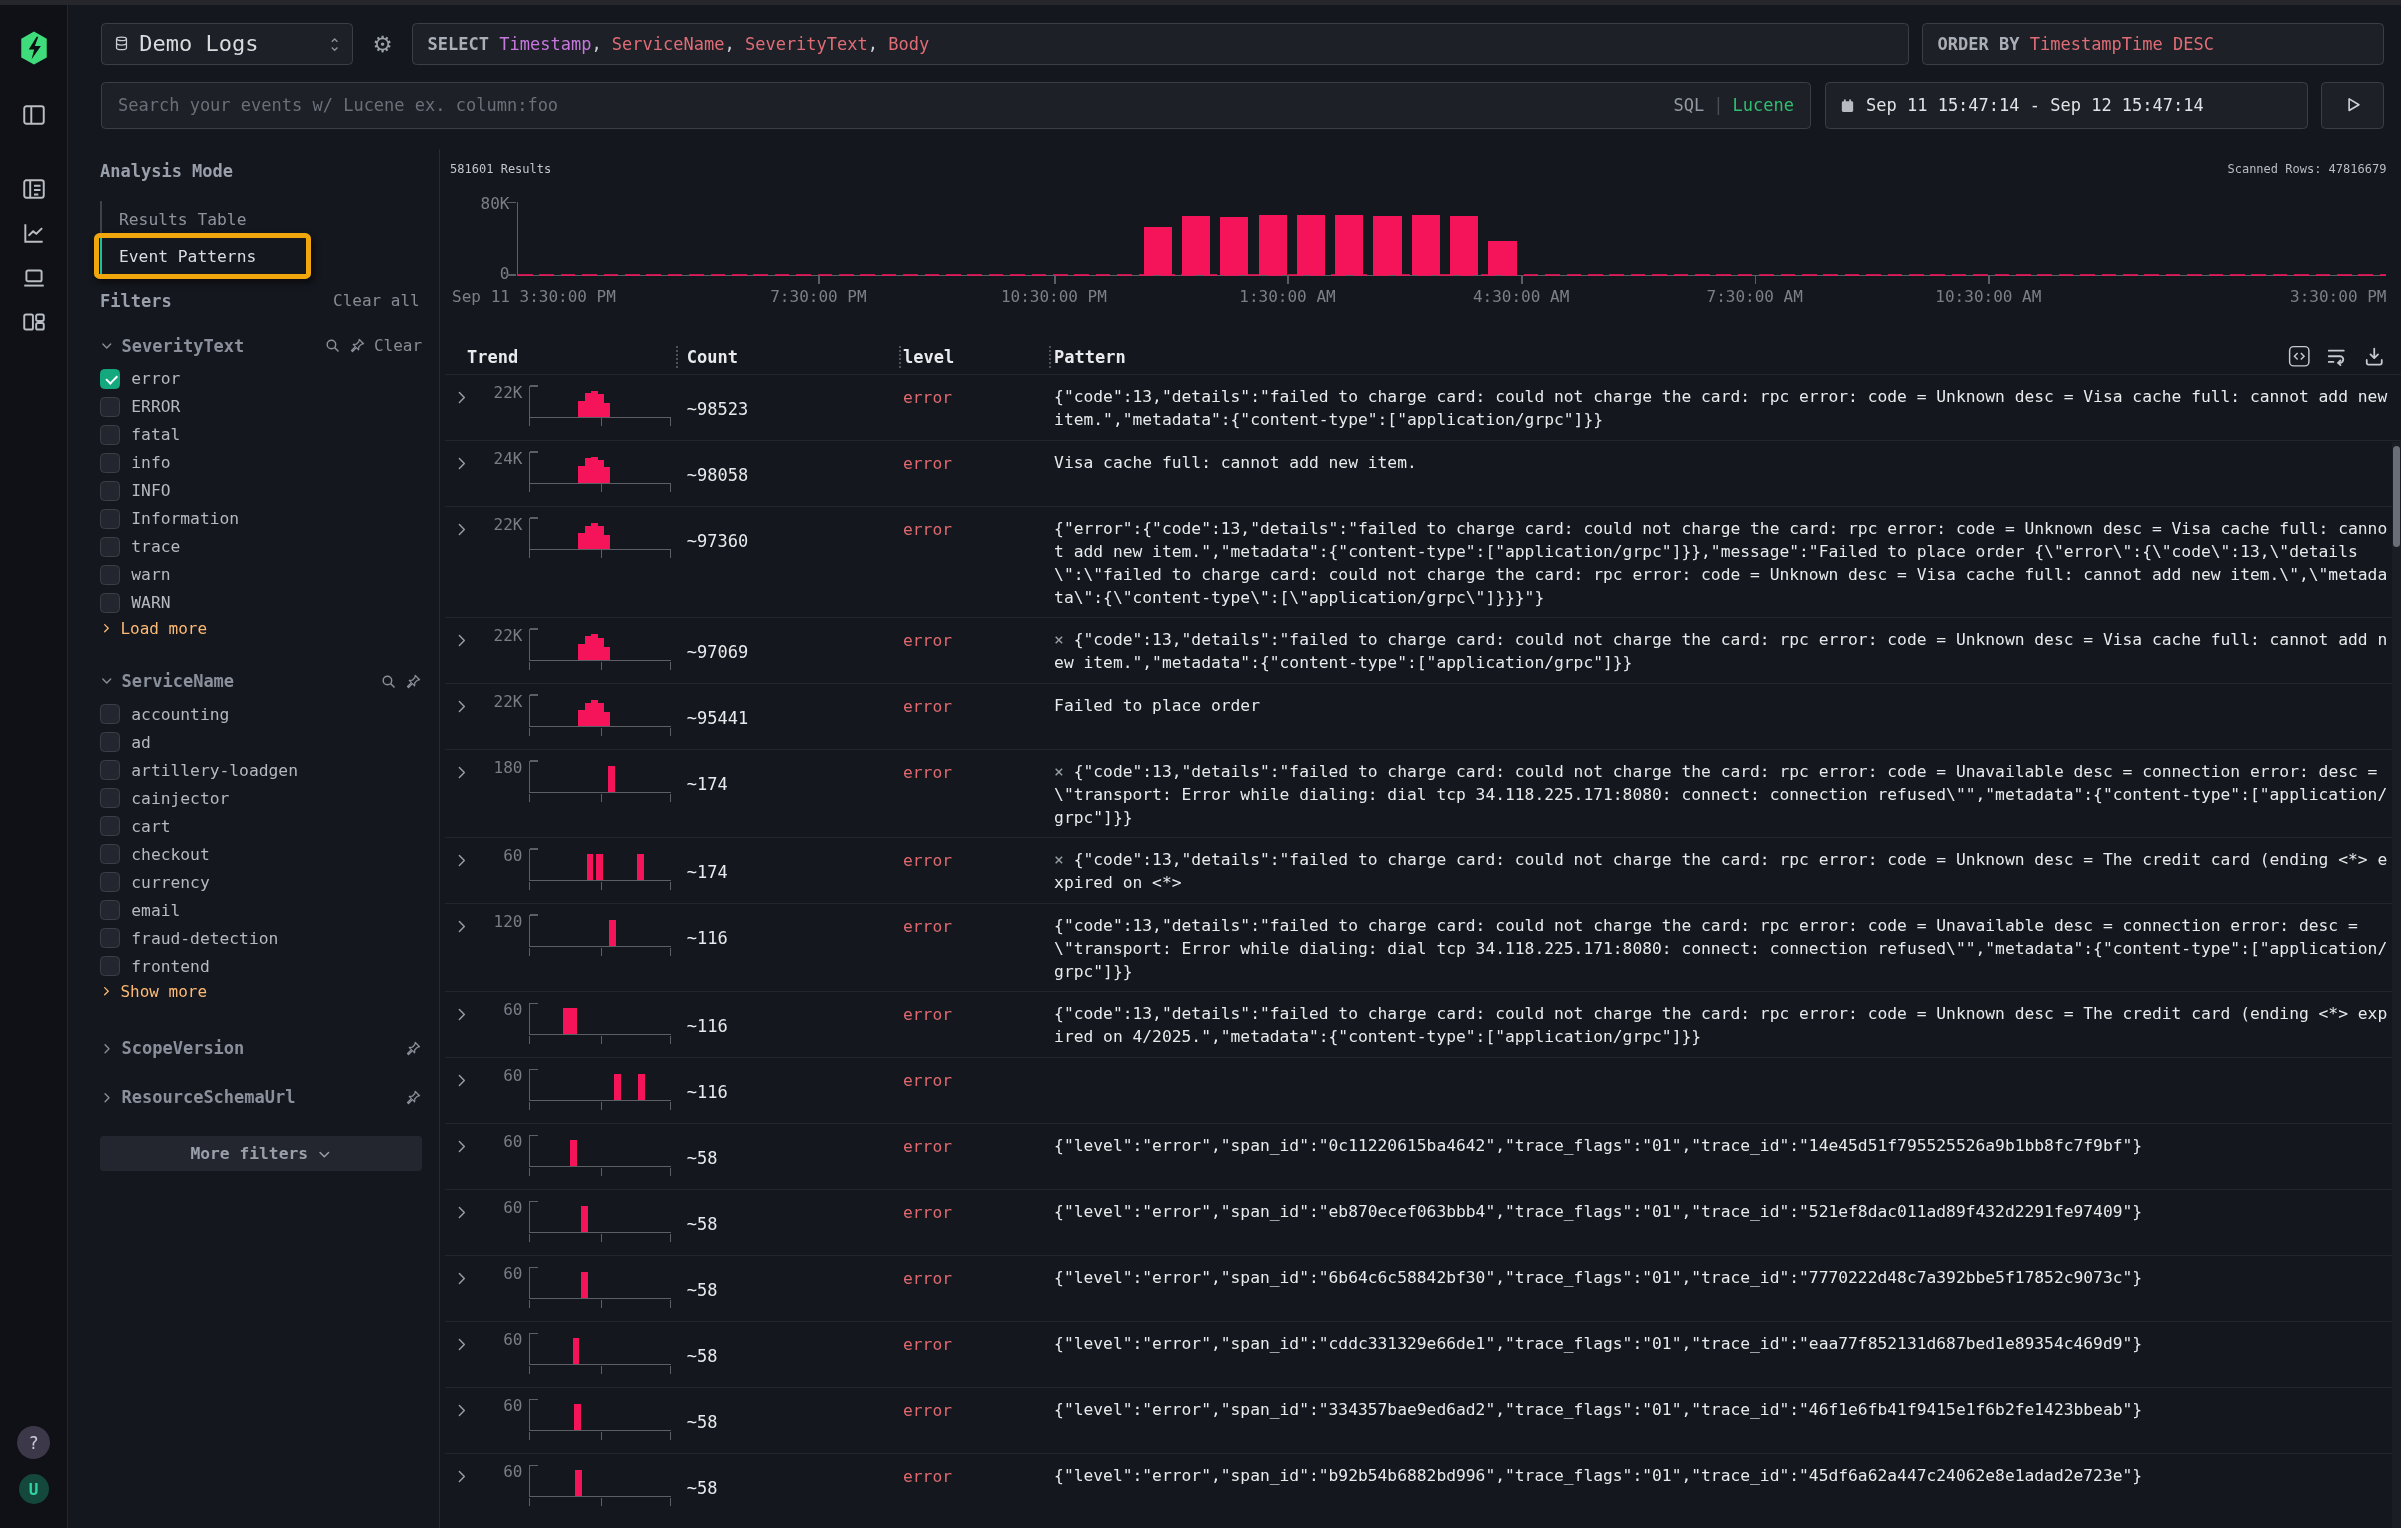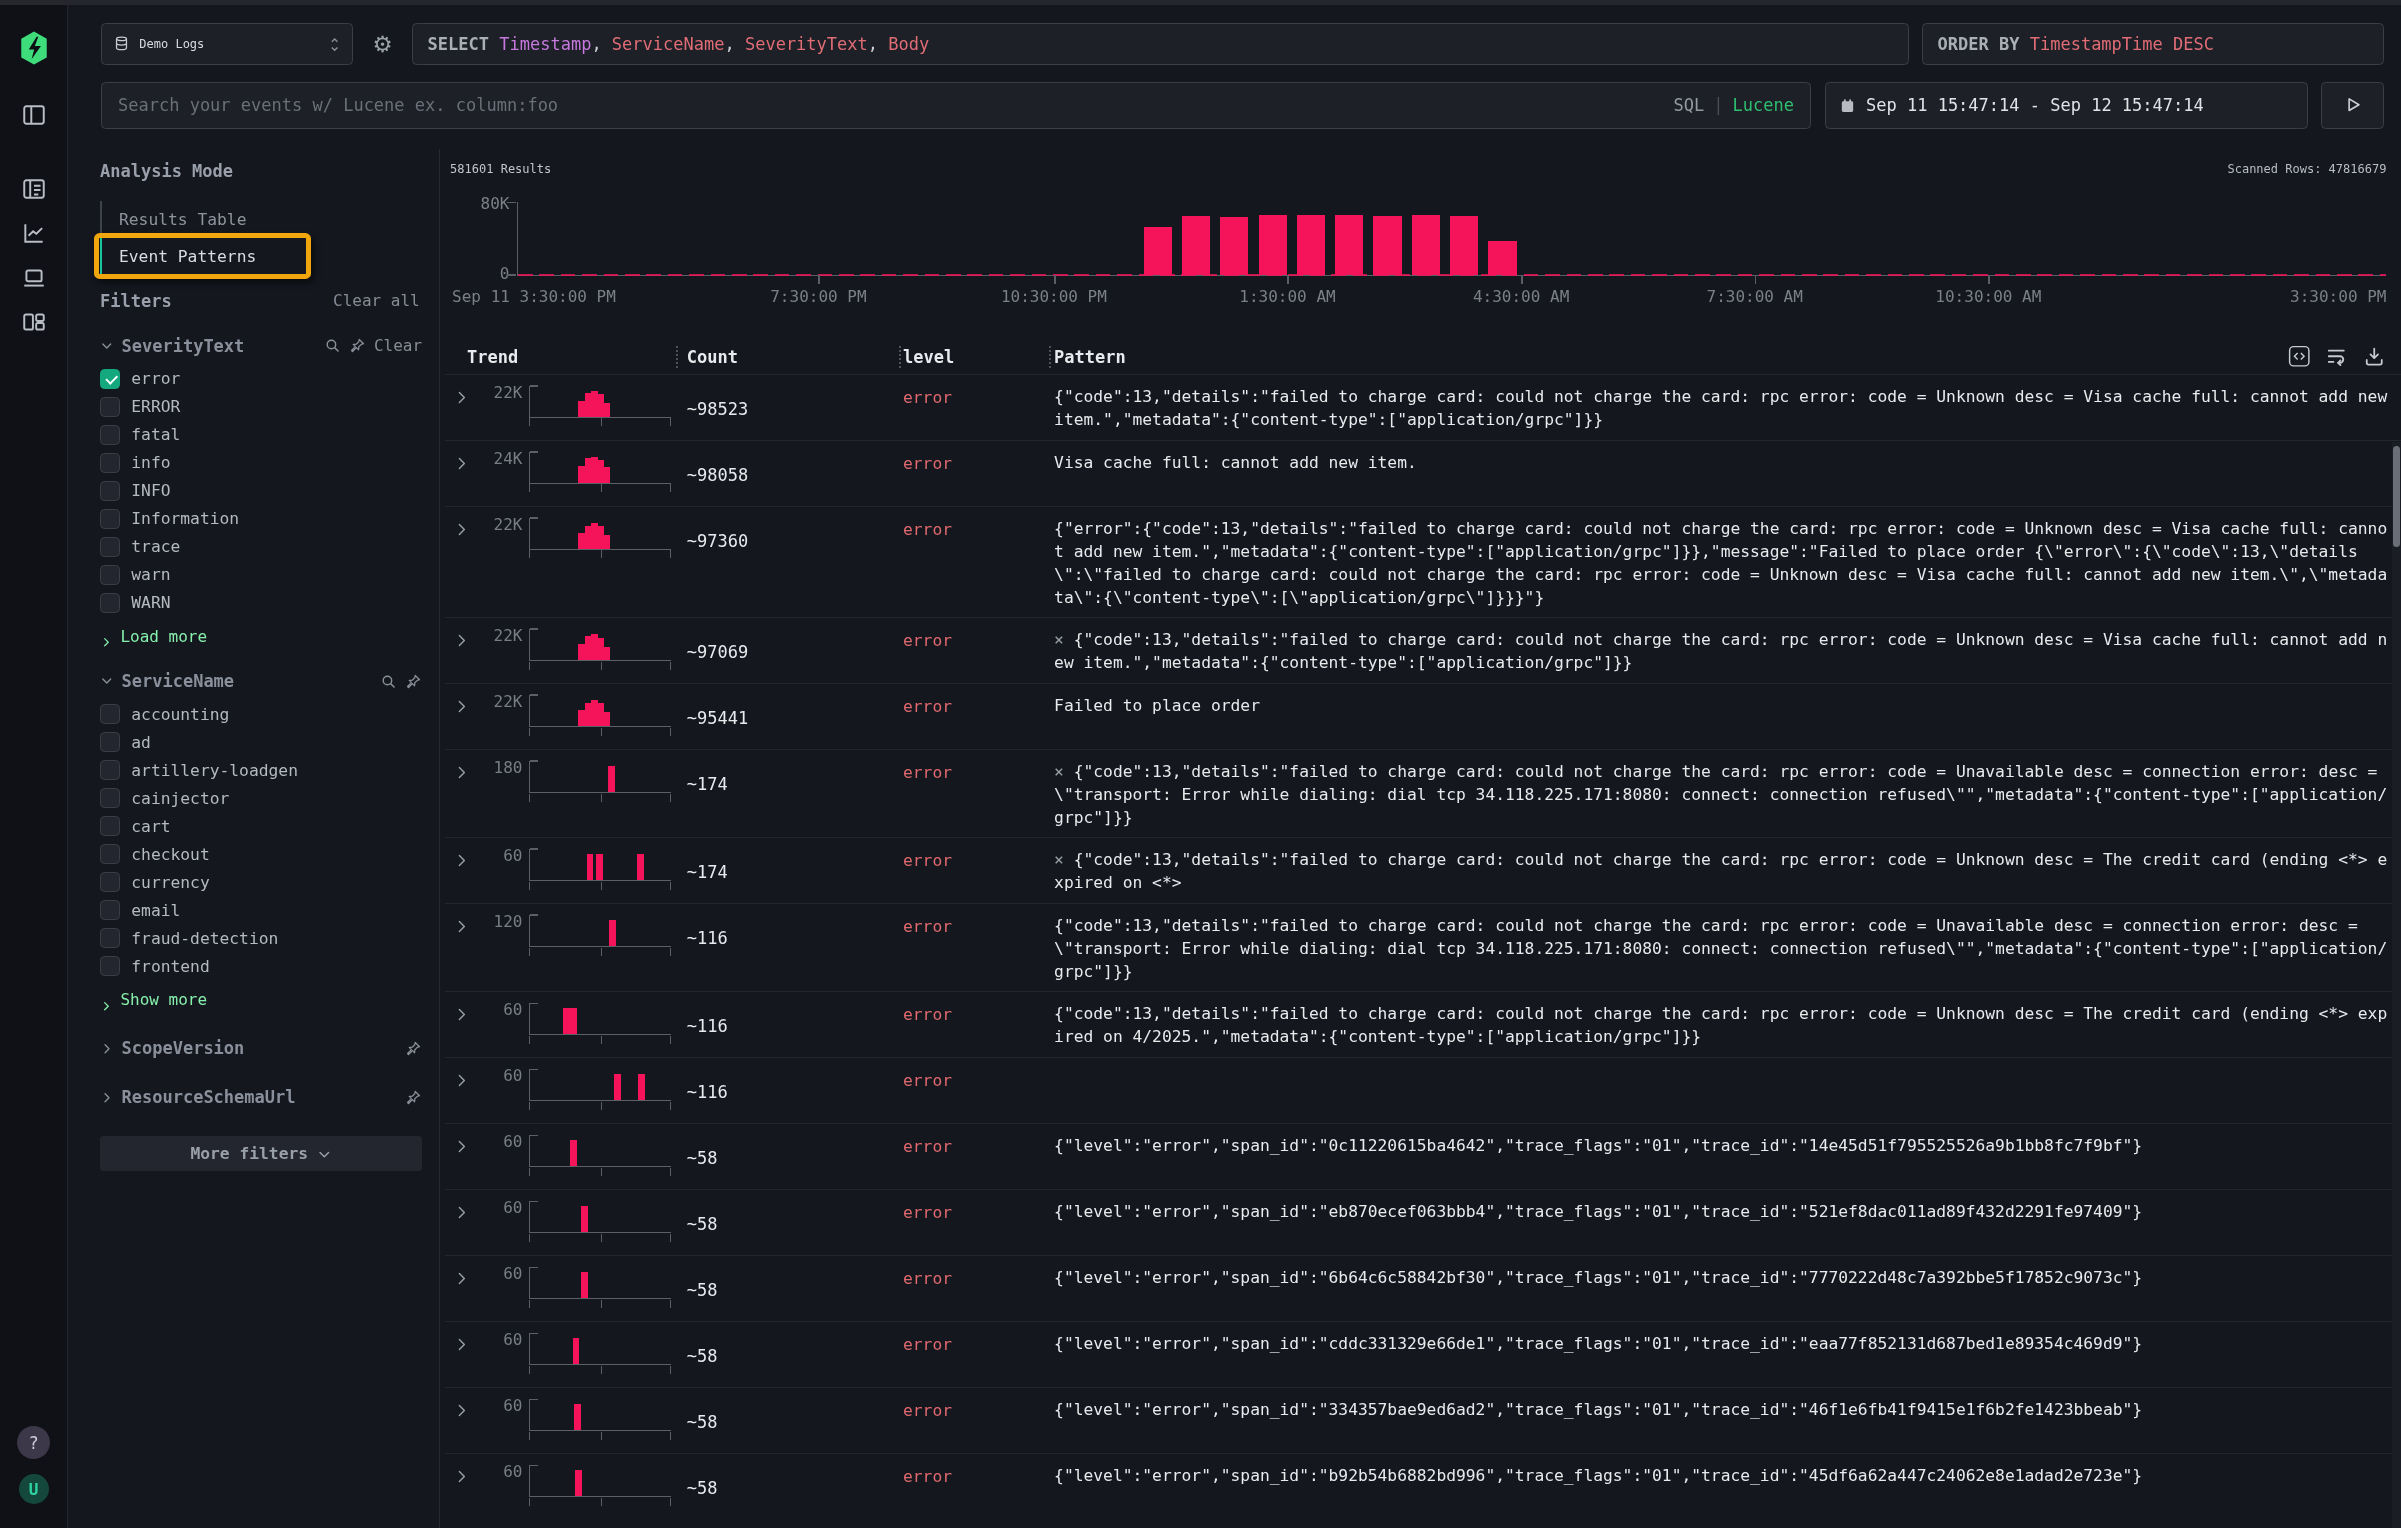--- a/index.html
+++ b/index.html
@@ -22,21 +22,21 @@
     font-size:16px; font-weight:bold; display:flex; align-items:center; justify-content:center; }
 
   
   .app { margin-left:68px; height:1524px; display:flex; flex-direction:column; }
   .topbars { padding:18px 17px 0 33px; display:flex; flex-direction:column; gap:17px; flex-shrink:0; }
   .trow { display:flex; gap:13.5px; }
   .box { background:#1d2027; border:1.1px solid #3a3e46; border-radius:4.5px; display:flex; align-items:center; }
   .row1 { height:42px; }
   .row1 .box { height:42px; }
   .source-select { width:252px; padding:0 11.3px; gap:9px; }
-  .source-select .lbl { font-size:12px; color:#d9dbdf; flex:1; }
+  .source-select .lbl { font-size:22px; color:#d9dbdf; flex:1; }
   .icon-s { width:17px; height:17px; color:#c9ccd1; flex-shrink:0; }
   .icon-s svg { width:100%; height:100%; }
   .updown { width:11.3px; height:19px; color:#8a8f99; }
   .gear { width:32px; display:flex; align-items:center; justify-content:center;
     font-family:"DejaVu Sans",sans-serif; font-size:22.5px; color:#9aa0a8; cursor:pointer; }
   .editor { flex:1; padding:0 14.6px; font-size:17px; white-space:nowrap; overflow:hidden; }
   .order-editor { width:462px; flex:none; }
   .tok.kw { color:#a9aeb7; font-weight:bold; }
   .tok.purple { color:#c678dd; }
   .tok.red { color:#e06c75; }
@@ -76,21 +76,21 @@
   .group-name { font-size:17px; font-weight:bold; color:#8a909b; flex:1; cursor:pointer; }
   .g-icon { width:17px; height:17px; color:#8a8f99; cursor:pointer; flex-shrink:0; }
   .g-icon svg { width:100%; height:100%; }
   .opts { margin-top:9px; }
   .opt { height:28px; display:flex; align-items:center; gap:11.3px; cursor:pointer; }
   .cb { width:20px; height:20px; border-radius:4.5px; background:#23262e; border:1.1px solid #3a3e47; flex-shrink:0; position:relative; }
   .cb.on { background:#13a87e; border-color:#13a87e; }
   .cb.on::after { content:""; position:absolute; left:4.5px; top:5px; width:9px; height:4.5px;
     border-left:2.3px solid #fff; border-bottom:2.3px solid #fff; transform:rotate(-45deg); }
   .opt .olbl { font-size:16.3px; color:#b5b9c1; }
-  .loadmore { height:27px; display:flex; align-items:flex-end; gap:8px; color:#86efac; font-size:16px; cursor:pointer; margin-top:2.3px; }
+  .loadmore { height:27px; display:flex; align-items:flex-start; gap:8px; color:#fdba74; font-size:16px; cursor:pointer; margin-top:2.3px; }
   .loadmore .chev { width:12.4px; height:12.4px; }
   .loadmore .chev svg { width:100%; height:100%; }
   .group-collapsed { margin-top:29px; }
   .more-filters { margin-top:29px; width:calc(100% - 5.6px); height:35px; background:#23262e; border-radius:3.4px;
     display:flex; align-items:center; justify-content:center; gap:9px; font-size:16.3px; font-weight:bold; color:#9aa0aa; cursor:pointer; }
   .more-filters .chev { width:14.6px; height:14.6px; }
   .more-filters .chev svg { width:100%; height:100%; transform:rotate(90deg); }
 
   
   .main { flex:1; position:relative; padding:0 0 0 4.5px; min-width:0; }

